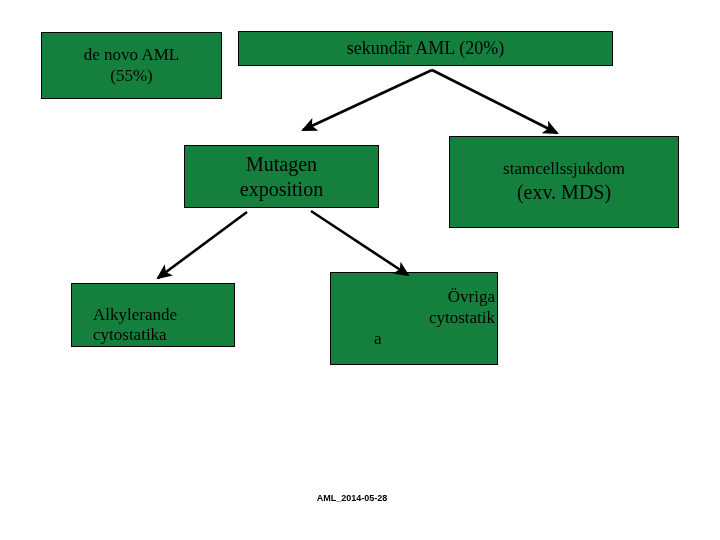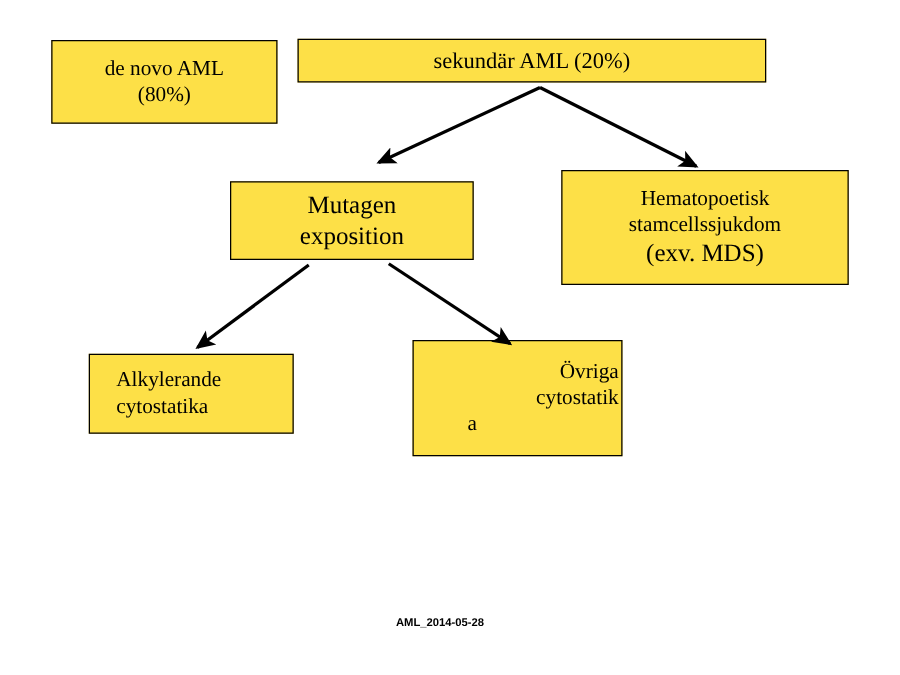--- a/index.html
+++ b/index.html
@@ -14,21 +14,21 @@
     height: 540px;
     background: #ffffff;
     overflow: hidden;
     font-family: "Liberation Serif", "DejaVu Serif", serif;
     color: #000000;
   }
   .node {
     position: absolute;
     box-sizing: border-box;
     border: 1px solid #000000;
-    background: #fde047;
+    background: #15803d;
     color: #000000;
     font-family: "Liberation Serif", "DejaVu Serif", serif;
     display: flex;
     flex-direction: column;
     justify-content: center;
     line-height: 1.22;
   }
   .node .line {
     display: block;
     white-space: pre;
@@ -60,20 +60,21 @@
   }
   #node-hematopoetisk .small {
     font-size: 20px;
   }
   #node-alkylerande {
     left: 71px;  top: 283px; width: 164px; height: 64px;
     font-size: 17px;
     text-align: left;
     align-items: flex-start;
     padding-left: 21px;
+    justify-content: flex-end;
   }
   #node-ovriga {
     left: 330px; top: 272px; width: 168px; height: 93px;
     font-size: 17px;
     text-align: left;
     align-items: stretch;
     padding-left: 18px;
     padding-right: 2px;
   }
   #node-ovriga .l1 { text-align: right;  padding-left: 23px; }
@@ -99,34 +100,33 @@
     color: #000000;
   }
 </style>
 </head>
 <body>
 
 <div id="slide">
 
   <div class="node" id="node-de-novo">
     <span class="line">de novo AML</span>
-    <span class="line">(80%)</span>
+    <span class="line">(55%)</span>
   </div>
 
   <div class="node" id="node-sekundar">
     <span class="line">sekundär AML (20%)</span>
   </div>
 
   <div class="node" id="node-mutagen">
     <span class="line">Mutagen</span>
     <span class="line">exposition</span>
   </div>
 
   <div class="node" id="node-hematopoetisk">
-    <span class="line">Hematopoetisk</span>
     <span class="line">stamcellssjukdom</span>
     <span class="line small">(exv. MDS)</span>
   </div>
 
   <div class="node" id="node-alkylerande">
     <span class="line">Alkylerande</span>
     <span class="line">cytostatika</span>
   </div>
 
   <div class="node" id="node-ovriga">

